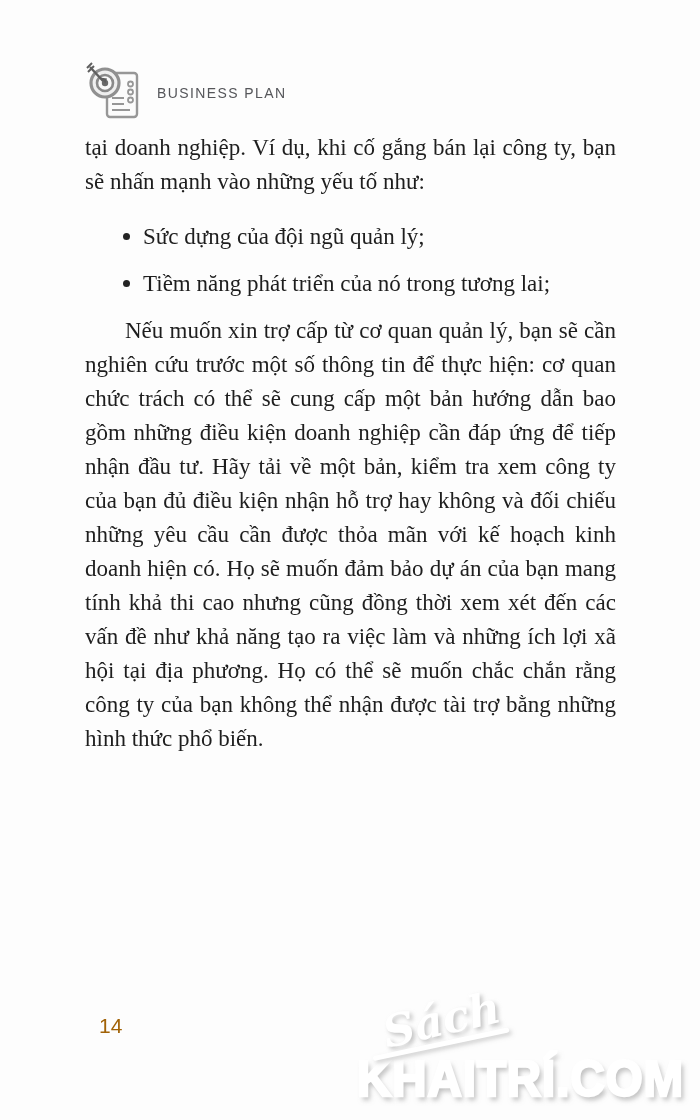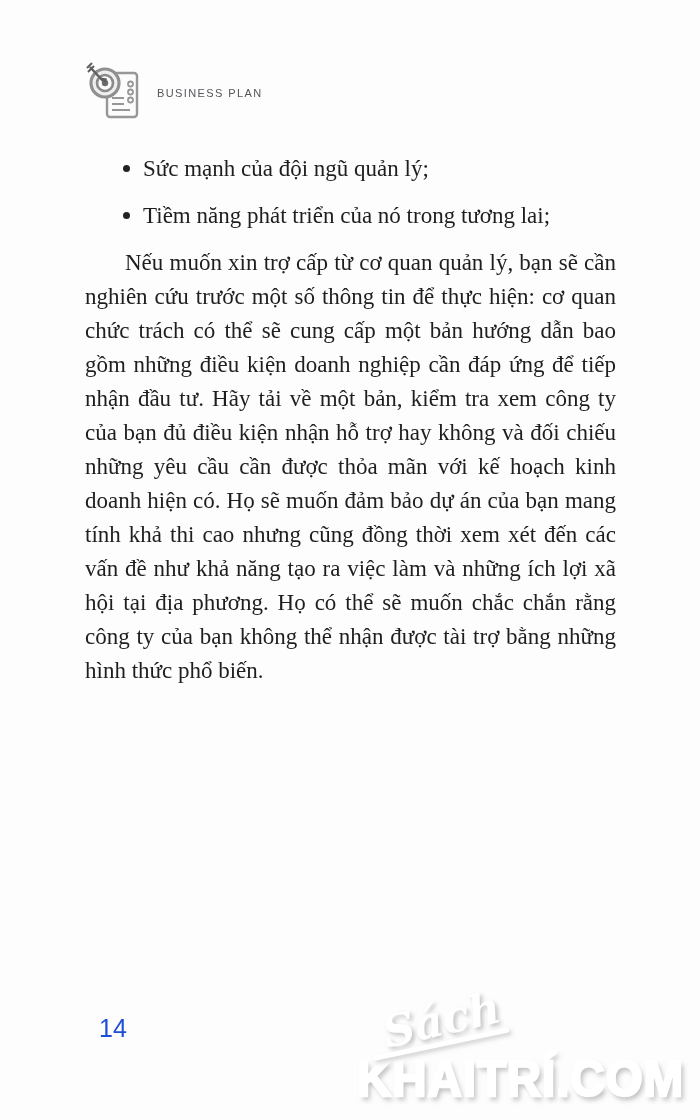--- a/index.html
+++ b/index.html
@@ -11,21 +11,21 @@
     font-family:"Liberation Serif", serif;
   }
 
   
   .header {
     position:absolute; left:86px; top:60px;
     display:flex; align-items:center; gap:13px;
   }
   .header-label {
     font-family:"Liberation Sans", sans-serif;
-    font-size:11px; letter-spacing:1.4px;
+    font-size:14px; letter-spacing:1.4px;
     color:#55565a; padding-top:2px;
     transform:scaleY(1.04);
   }
 
   
   .content {
     position:absolute; left:85px; top:131px; width:531px;
     color:#1e1e1e; font-size:23px; line-height:34px;
     text-align:justify;
   }
@@ -36,21 +36,21 @@
   .bullets li::before {
     content:''; position:absolute; left:38px; top:13px;
     width:7px; height:7px; border-radius:50%; background:#232323;
   }
   .para3 { margin-top:16px; }
 
   
   .page-number {
     position:absolute; left:99px; top:1014px;
     font-family:"Liberation Sans", sans-serif;
-    font-size:25px; color:#1d4ed8;
+    font-size:21px; color:#a16207;
   }
 
   
   .wm-script {
     position:absolute; left:382px; top:994px;
     font-family:"DejaVu Serif", serif;
     font-style:italic; font-weight:bold; font-size:44px;
     color:#ffffff;
     transform:rotate(-13deg);
     text-shadow:2px 3px 4px rgba(165,165,165,0.65);
@@ -97,23 +97,24 @@
     <circle cx="19" cy="23" r="3.2" fill="#6b6b6b"></circle>
 
     <line x1="4" y1="7" x2="17" y2="21" stroke="#5f5f5f" stroke-width="2.4"></line>
     <path d="M14 17.5 L19.5 23.5 L21 18.5 Z" fill="#5f5f5f"></path>
     <path d="M2 12 L8 6 M1 8 L6 3" stroke="#5f5f5f" stroke-width="2" fill="none"></path>
   </svg>
   <span class="header-label">BUSINESS PLAN</span>
 </div>
 
 <div class="content">
+  <p>tại doanh nghiệp. Ví dụ, khi cố gắng bán lại công ty, bạn sẽ nhấn mạnh vào những yếu tố như:</p>
 
   <ul class="bullets">
-    <li>Sức mạnh của đội ngũ quản lý;</li>
+    <li>Sức dựng của đội ngũ quản lý;</li>
     <li>Tiềm năng phát triển của nó trong tương lai;</li>
   </ul>
 
   <p class="indent">Nếu muốn xin trợ cấp từ cơ quan quản lý, bạn sẽ cần nghiên cứu trước một số thông tin để thực hiện: cơ quan chức trách có thể sẽ cung cấp một bản hướng dẫn bao gồm những điều kiện doanh nghiệp cần đáp ứng để tiếp nhận đầu tư. Hãy tải về một bản, kiểm tra xem công ty của bạn đủ điều kiện nhận hỗ trợ hay không và đối chiếu những yêu cầu cần được thỏa mãn với kế hoạch kinh doanh hiện có. Họ sẽ muốn đảm bảo dự án của bạn mang tính khả thi cao nhưng cũng đồng thời xem xét đến các vấn đề như khả năng tạo ra việc làm và những ích lợi xã hội tại địa phương. Họ có thể sẽ muốn chắc chắn rằng công ty của bạn không thể nhận được tài trợ bằng những hình thức phổ biến.</p>
 </div>
 
 <div class="page-number">14</div>
 
 <div>
   <span class="wm-script">Sách</span>

